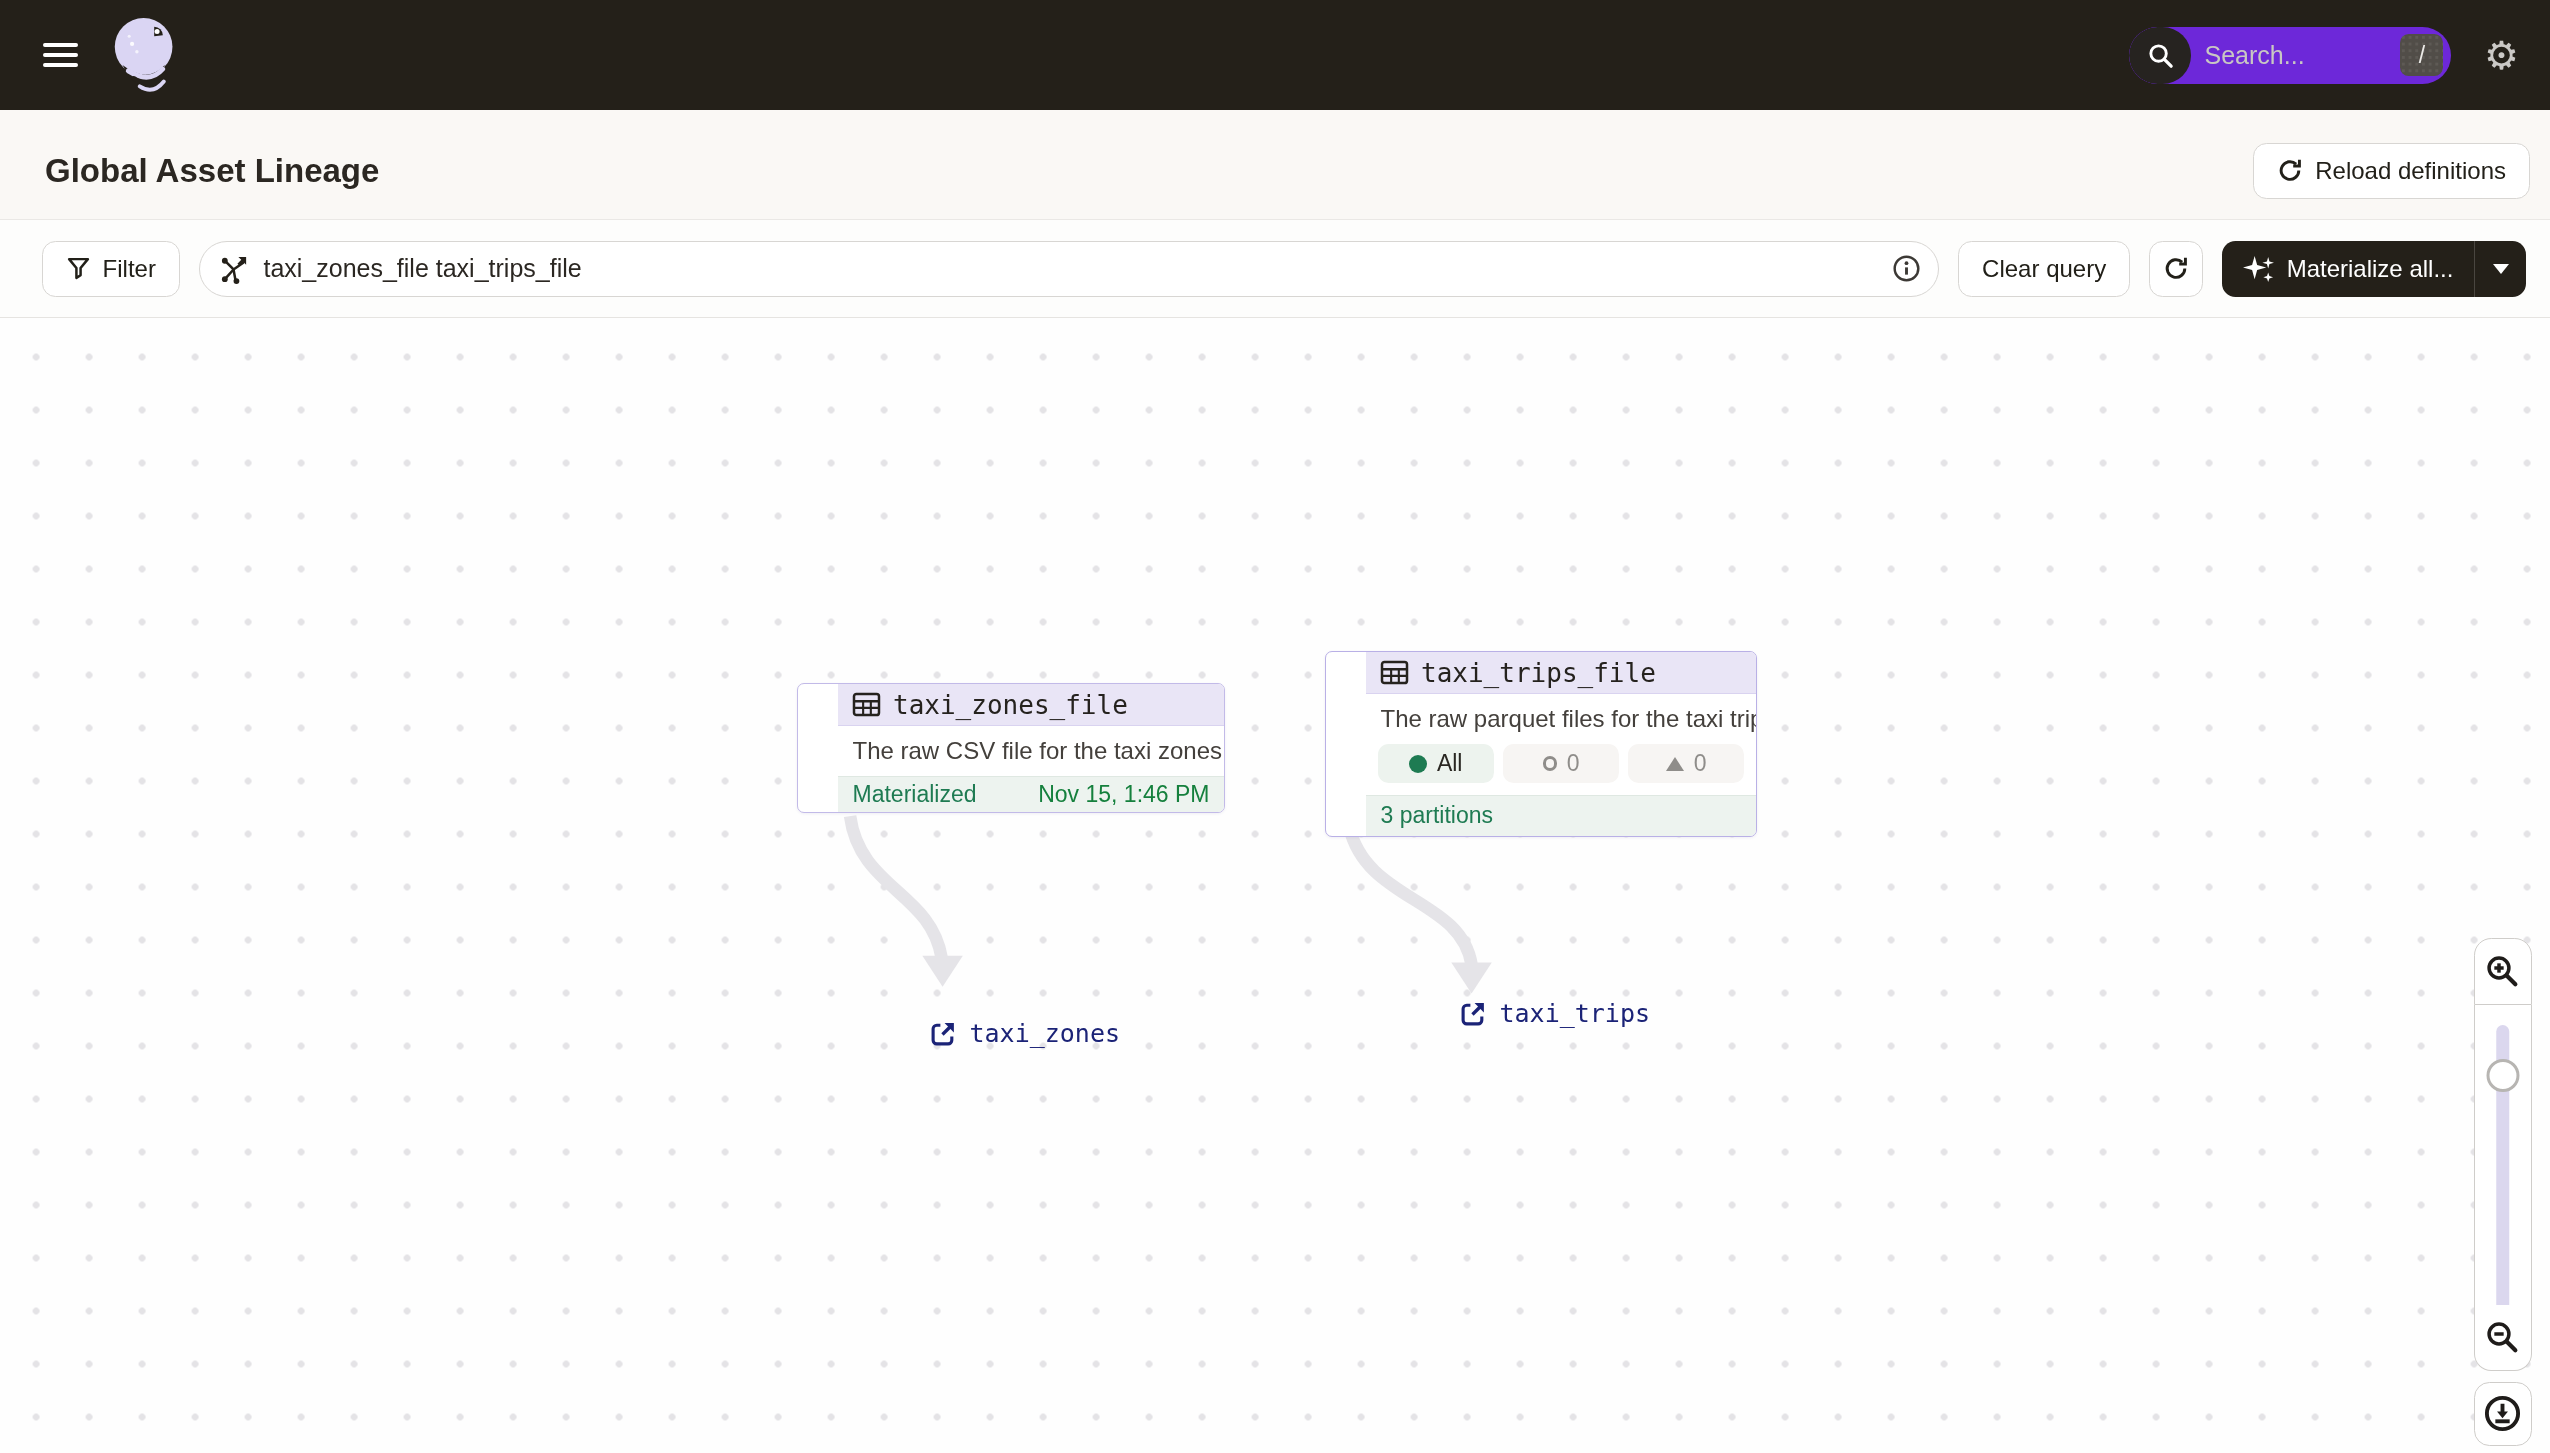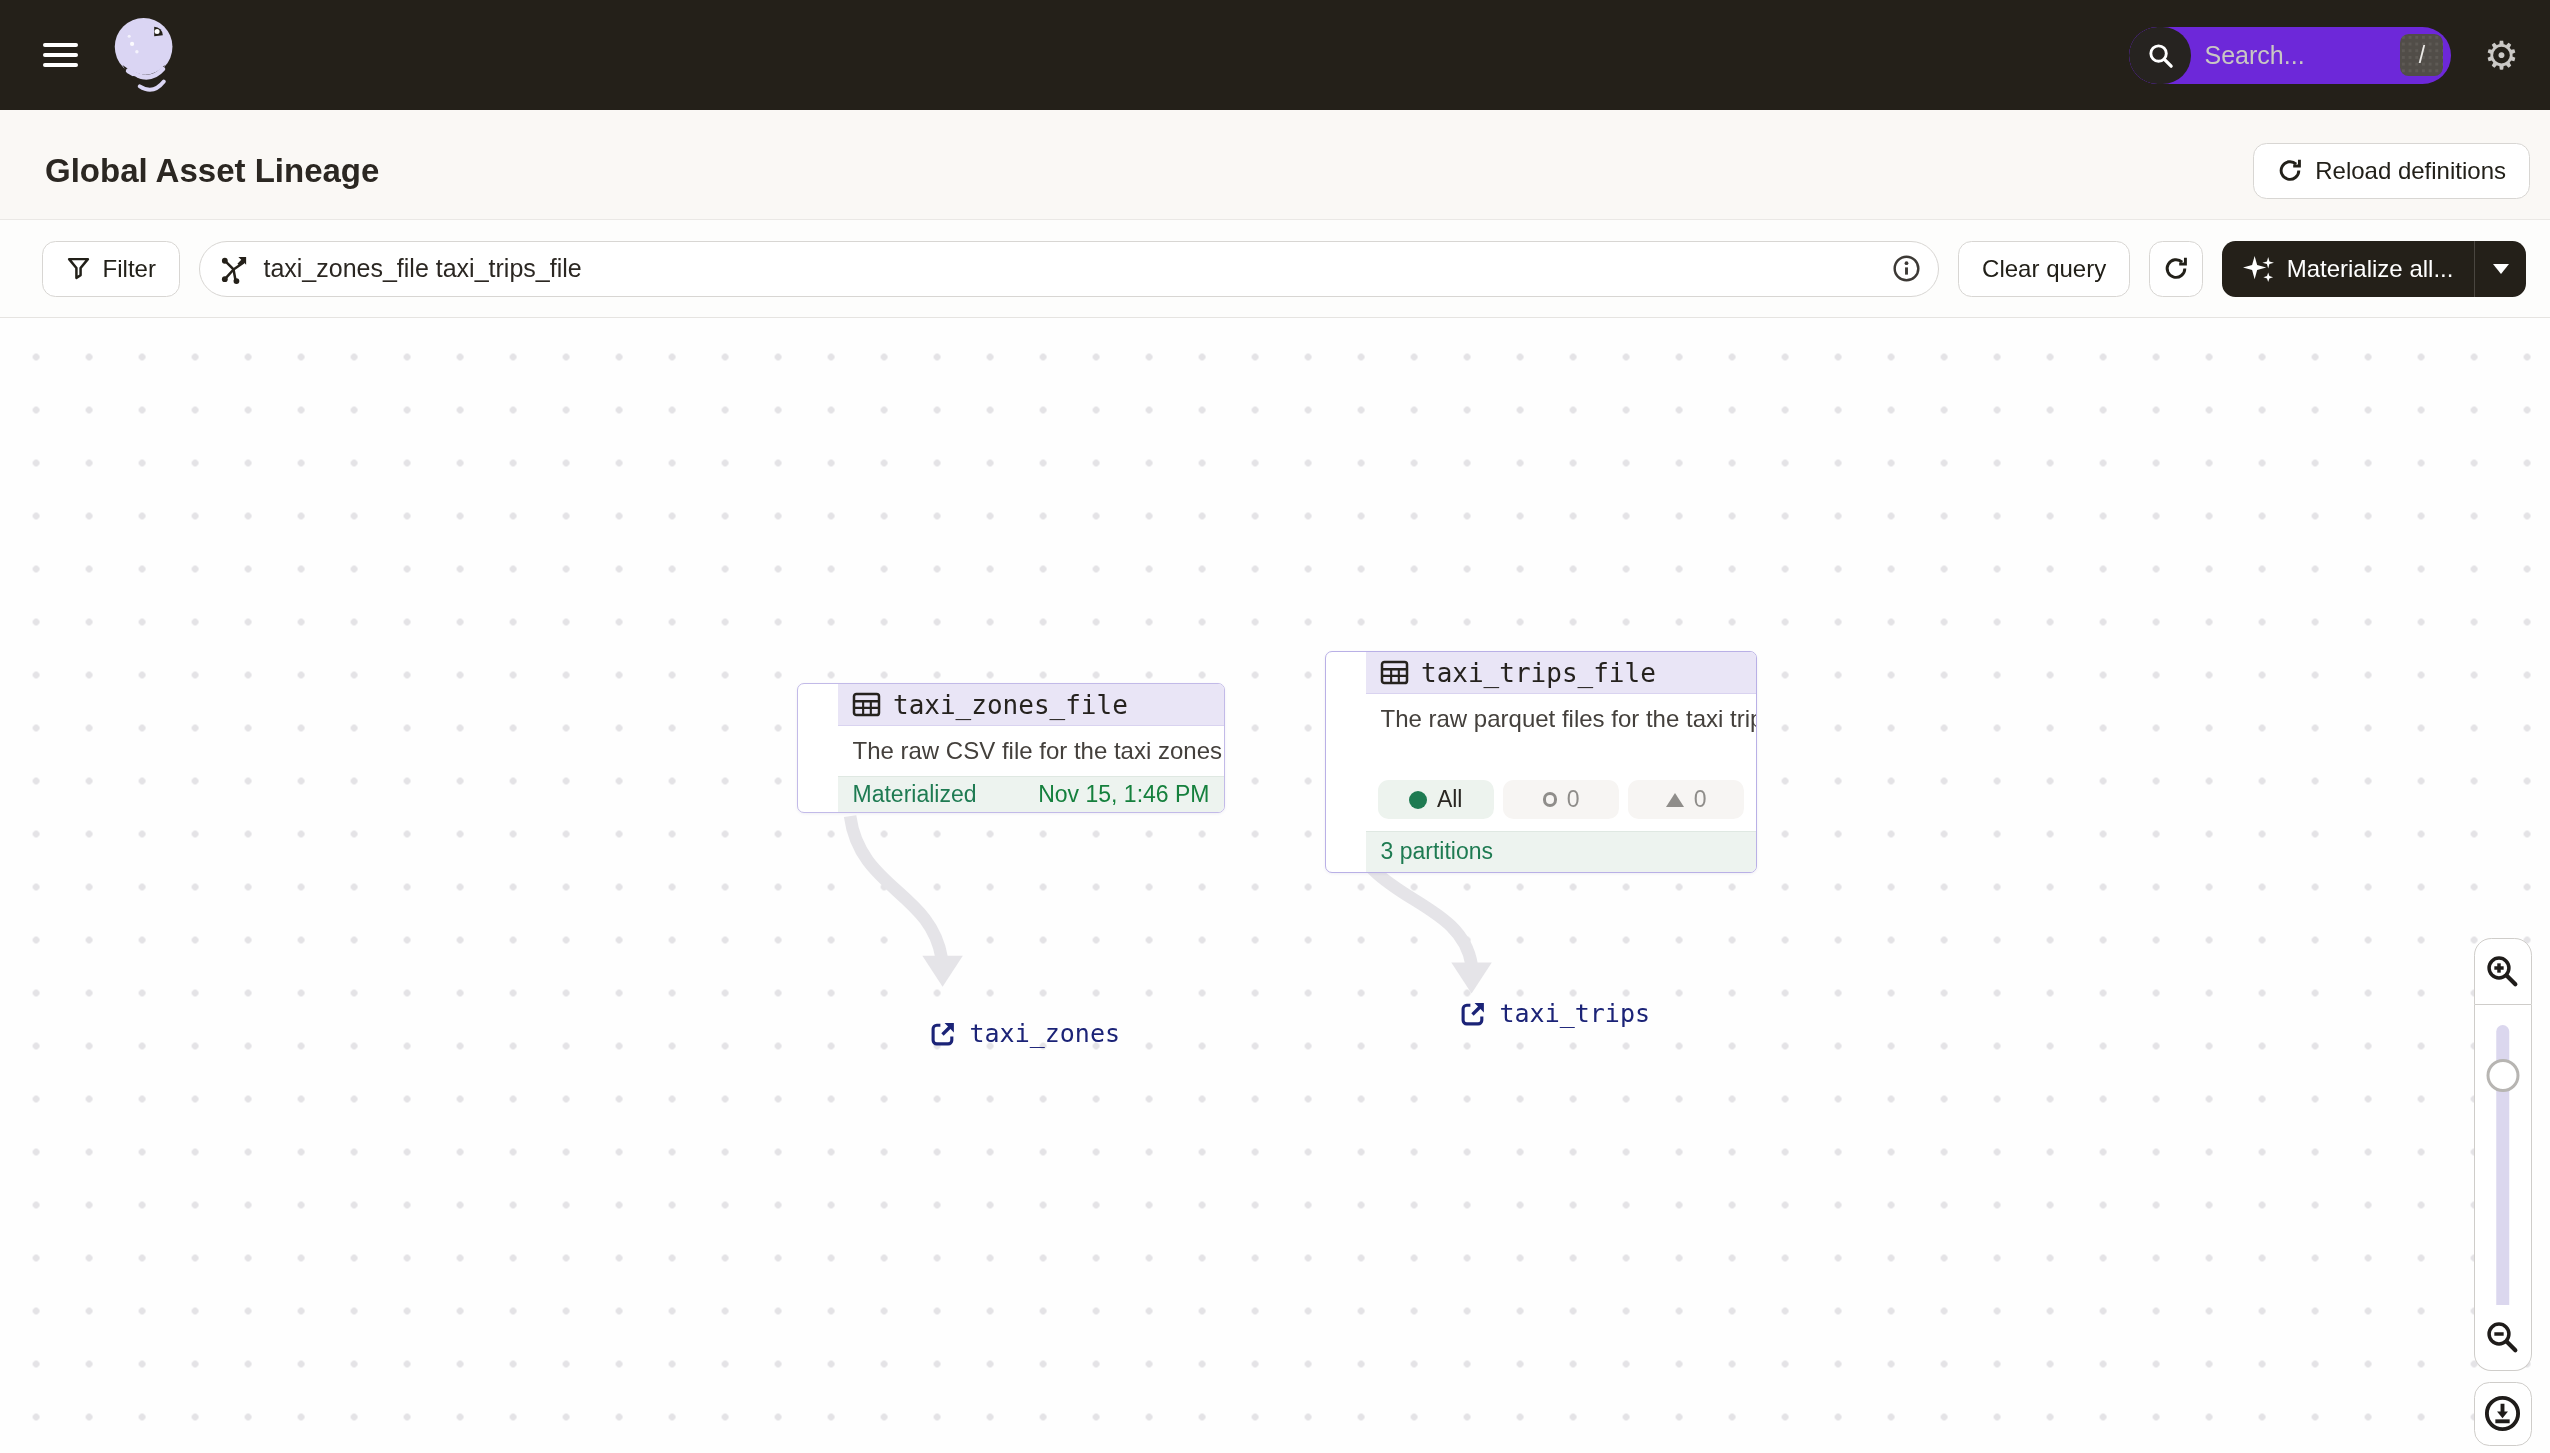--- a/index.html
+++ b/index.html
@@ -111,21 +111,21 @@
   .node-title { font-size:26px; color:#25221E; }
   .node-desc { padding:10.6px 14.5px 11.6px 14.5px; font-size:24px; color:#44403C; white-space:nowrap; }
   .node-footer {
     background:#EDF3EF; border-top:1px solid #DFE8E2;
     display:flex; align-items:center; justify-content:space-between;
     padding:0 14.5px; height:36px; font-size:23px;
   }
   .node-footer.tall { height:41px; }
   .status-green { color:#1E7B52; }
   .time-navy { color:#15803d; }
-  .pillrow { display:flex; gap:9px; padding:0 11.6px 11.6px 11.6px;margin-top:36px; }
+  .pillrow { display:flex; gap:9px; padding:0 11.6px 11.6px 11.6px; }
   .pill {
     flex:1; height:39px; border-radius:10.6px; background:#F7F5F3;
     display:flex; align-items:center; justify-content:center; gap:9.6px;
     font-size:23px; color:#8F8D8A;
   }
   .pill.green { background:#EDF3EE; color:#2A2722; }
   .dot-filled { width:18.3px; height:18.3px; border-radius:50%; background:#1E7B52; }
   .ring { width:14.5px; height:14.5px; border-radius:50%; border:3.9px solid #8F8D8A; }
   .tri-up { width:0; height:0; border-left:9.6px solid transparent; border-right:9.6px solid transparent; border-bottom:14.5px solid #8F8D8A; }
 

